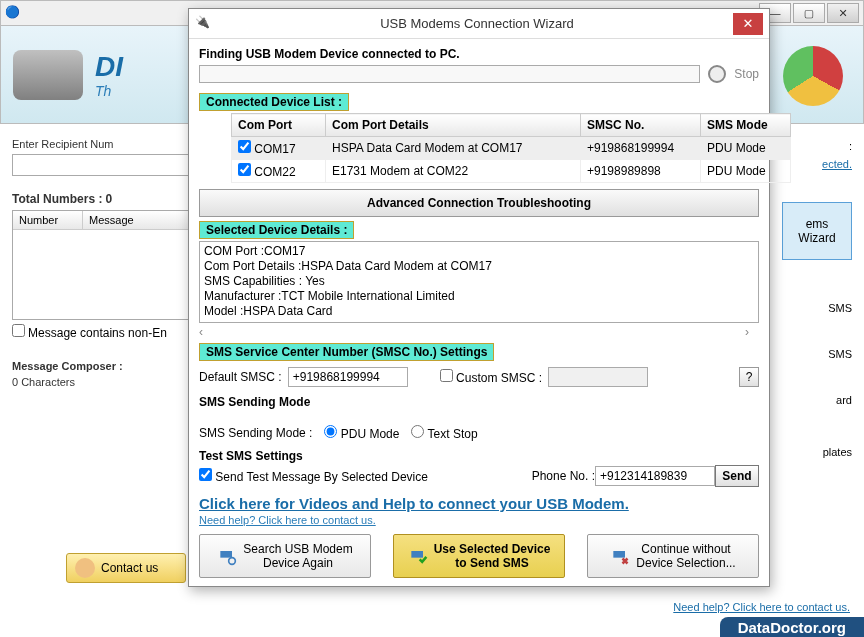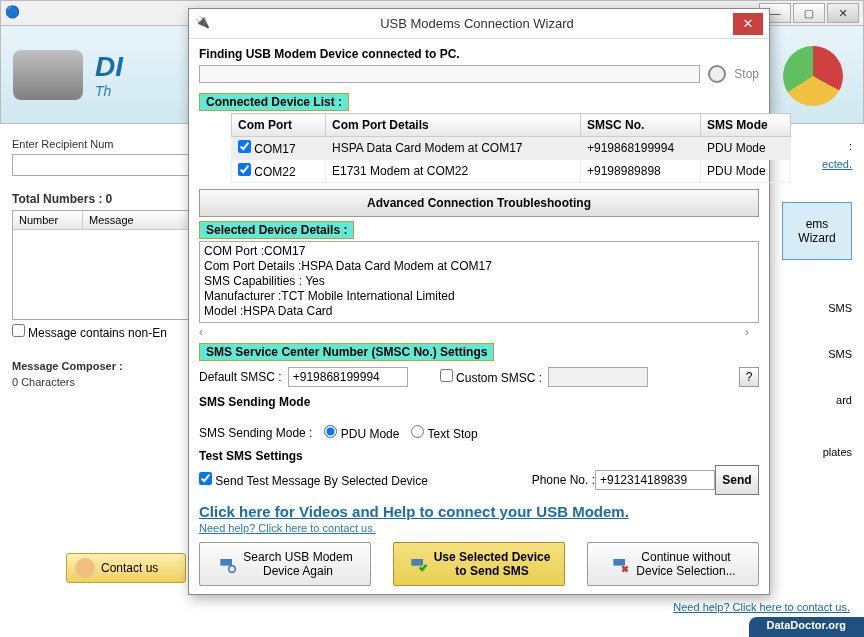--- a/index.html
+++ b/index.html
@@ -32,21 +32,21 @@
 .composer { margin-top: 20px; }
 
 .right-strip { position: absolute; right: 12px; top: 8px; width: 70px; }
 .right-strip .item { font-size: 11px; margin: 6px 0; text-align: right; }
 .link { color: #1a6da8; text-decoration: underline; cursor: pointer; }
 
 .contact-btn { position: absolute; left: 66px; bottom: 54px; width: 120px; height: 30px; border: 1px solid #c0a030; background: linear-gradient(#fff0b0,#f0d060); border-radius: 3px; display: flex; align-items: center; gap: 6px; padding: 0 8px; }
 .contact-btn .av { width: 20px; height: 20px; border-radius: 50%; background: #f0c080; }
 
 .help-link { position: absolute; right: 14px; bottom: 24px; font-size: 11px; }
-.brand-foot { position: absolute; right: 0; bottom: 0; height: 20px; background: #205080; color: #fff; padding: 2px 18px; font-size: 11px; font-weight: bold; border-top-left-radius: 8px; }
+.brand-foot { position: absolute; right: 0; bottom: 0; height: 20px; background: #205080; color: #fff; padding: 2px 18px; font-size: 15px; font-weight: bold; border-top-left-radius: 8px; }
 
 
 .modal { position: absolute; left: 188px; top: 8px; width: 582px; background: #fff; border: 1px solid #888; box-shadow: 2px 4px 12px rgba(0,0,0,0.3); }
 .modal-titlebar { height: 30px; background: #fff; border-bottom: 1px solid #ddd; display: flex; align-items: center; padding: 0 6px; }
 .modal-titlebar .icon { width: 18px; height: 18px; margin-right: 8px; }
 .modal-title { flex: 1; text-align: center; color: #333; font-size: 13px; }
 .modal-close { width: 30px; height: 22px; background: #c84040; color: #fff; display: flex; align-items: center; justify-content: center; font-size: 13px; }
 .modal-body { padding: 8px 10px; }
 
 .finding-row { display: flex; align-items: center; gap: 8px; margin-bottom: 6px; }
@@ -69,21 +69,21 @@
 .scr-row .arrow { width:14px; color:#888; }
 
 .smsc-row { display: flex; align-items: center; gap: 6px; margin-top: 4px; }
 .smsc-row input[type=text] { height: 20px; border: 1px solid #aaa; padding: 0 4px; }
 .qbtn { width: 20px; height: 20px; border: 1px solid #999; background: linear-gradient(#fff,#e0e0e0); text-align: center; }
 
 .fieldset-label { font-weight: bold; margin-top: 8px; }
 .radio-row { display: flex; align-items: center; gap: 12px; margin-top: 16px; }
 
 .test-row { display: flex; align-items: center; margin-top: 2px; }
-.send-btn { width: 44px; height: 30px; border: 1px solid #777; background: linear-gradient(#fff,#e0e0e0); font-weight: bold; }
+.send-btn { width: 44px; height: 22px; border: 1px solid #777; background: linear-gradient(#fff,#e0e0e0); font-weight: bold; }
 
 .help-big { color: #1a6da8; font-weight: bold; font-size: 15px; text-align: left; margin-top: 8px; }
 .help-small { color: #2a7db8; font-size: 11px; margin-top: 2px; }
 
 .bottom-btns { display: flex; gap: 22px; margin-top: 8px; }
 .big-btn { flex: 1; height: 44px; border: 1px solid #999; background: linear-gradient(#fdfdfd,#e8e8e8); display: flex; align-items: center; justify-content: center; gap: 6px; font-size: 12px; text-align: center; border-radius:2px; }
 .big-btn.primary { background: linear-gradient(#f5e080,#e8d050); border: 1px solid #b09020; font-weight: bold; }
 .usb-ico { width: 20px; height: 20px; }
 .usb-ico svg { width:100%; height:100%; }
 </style>

